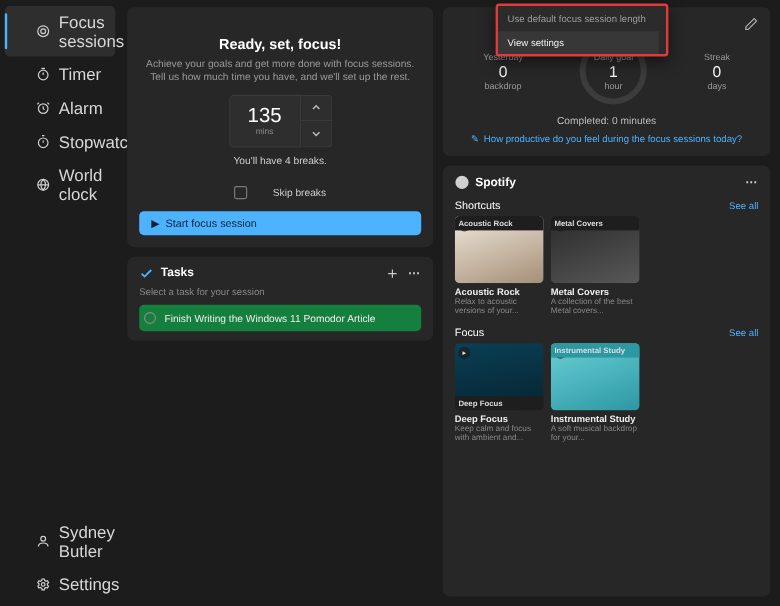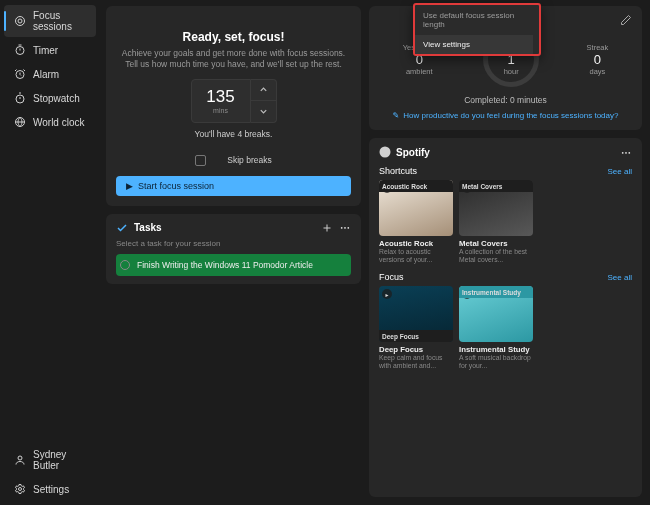--- a/index.html
+++ b/index.html
@@ -1,20 +1,20 @@
 <!DOCTYPE html>
 <html><head>
 <meta charset="utf-8">
 <style>
 * { margin:0; padding:0; box-sizing:border-box; font-family:'Segoe UI',sans-serif; }
 body { background:#1c1c1c; color:#cfcfcf; width:650px; height:505px; overflow:hidden; font-size:10px; }
 .root { display:flex; width:100%; height:100%; background:#1c1c1c; }
 .sidebar { width:100px; background:#1c1c1c; display:flex; flex-direction:column; padding:4px 0; }
 .app-head { display:flex; align-items:center; gap:6px; padding:4px 10px 6px 10px; font-size:10px; color:#fff; }
-.sidebar-item { display:flex; align-items:center; gap:7px; padding:5px 10px; font-size:10px; color:#d8d8d8; border-radius:4px; margin:1px 4px; }
+.sidebar-item { display:flex; align-items:center; gap:7px; padding:5px 26px; font-size:14px; color:#d8d8d8; border-radius:4px; margin:1px 4px; }
 .sidebar-item.sel { background:#2e2e2e; position:relative; }
 .sidebar-item.sel::before { content:""; position:absolute; left:0; top:6px; bottom:6px; width:2px; background:#4db2ff; border-radius:2px; }
 .sidebar .spacer { flex:1; }
 .ico { width:12px; height:12px; display:inline-flex; align-items:center; justify-content:center; color:#d0d0d0; }
 .main { flex:1; display:flex; gap:8px; padding:6px 8px 8px 6px; position:relative; overflow:hidden; }
 .col-left { width:255px; display:flex; flex-direction:column; gap:8px; }
 .col-right { flex:1; display:flex; flex-direction:column; gap:8px; }
 .card { background:#272727; border-radius:6px; padding:10px; }
 .titlebar { position:absolute; top:0; right:0; display:flex; gap:2px; }
 .tb-btn { width:30px; height:22px; display:flex; align-items:center; justify-content:center; color:#bbb; }
@@ -51,21 +51,21 @@
 .sp-card { padding:8px 10px 10px; flex:1; overflow:hidden; }
 .sp-hd { display:flex; align-items:center; gap:5px; font-size:10px; color:#fff; font-weight:600; }
 .sp-section { display:flex; justify-content:space-between; align-items:center; margin-top:8px; margin-bottom:4px; font-size:9px; color:#fff; }
 .seeall { color:#4db2ff; font-size:8px; }
 .pl-row { display:flex; gap:6px; }
 .pl { width:74px; }
 .pl-cov { width:74px; height:56px; background:#3a3a3a; border-radius:4px; position:relative; overflow:hidden; display:flex; align-items:center; justify-content:center; }
 .pl-play { position:absolute; left:3px; top:3px; width:10px; height:10px; border-radius:50%; background:rgba(30,30,30,.75); display:flex; align-items:center; justify-content:center; color:#ddd; font-size:6px; }
 .pl-title { font-size:7.8px; color:#eee; margin-top:3px; font-weight:600; white-space:nowrap; overflow:hidden; text-overflow:ellipsis;}
 .pl-desc { font-size:6.8px; color:#888; line-height:1.2; max-height:16px; overflow:hidden; }
-.dropdown { position:absolute; left:313px; top:3px; width:128px; background:#2b2b2b; border:2px solid #e03a3a; border-radius:3px; box-shadow:0 4px 12px rgba(0,0,0,.5); z-index:50; padding:2px 6px 0 0;}
+.dropdown { position:absolute; left:313px; top:3px; width:144px; background:#2b2b2b; border:2px solid #e03a3a; border-radius:3px; box-shadow:0 4px 12px rgba(0,0,0,.5); z-index:50; padding:2px 6px 0 0;}
 .dd-item { padding:4px 8px; font-size:8px; color:#9c9c9c; }
 .dd-item.act { background:#373737; color:#eee; margin-top:2px; padding:5px 8px;}
 .prog-title-placeholder { font-size:10px; color:#fff; font-weight:600; visibility:hidden;}
 svg { display:block; }
 .cov-band { width:74px; height:12px; background:#1e1e1e; color:#ddd; font-size:6.5px; display:flex; align-items:center; padding:0 3px; position:absolute; bottom:0; left:0; right:0; font-weight:600;}
 .cov-fill1 { background:linear-gradient(145deg,#c7c2bd,#8d8884); width:100%; height:100%; }
 .cov-fill2 { background:linear-gradient(160deg,#efe7db,#a58f77); width:100%; height:100%; }
 .cov-fill3 { background:linear-gradient(160deg,#2a2a2a,#585858); width:100%; height:100%; }
 .cov-fill4 { background:linear-gradient(170deg,#0a3f55,#062431); width:100%; height:100%; }
 .cov-fill5 { background:linear-gradient(160deg,#6acfd6,#2c98a3); width:100%; height:100%; }
@@ -225,21 +225,21 @@
         <span class="prog-title-placeholder">Daily progress</span>
         <span class="ico edit-ic">
             <svg width="12" height="12" viewBox="0 0 24 24" fill="none" stroke="currentColor" stroke-width="2">
               <path d="M17 3l4 4L7 21H3v-4L17 3z"></path>
             </svg>
           </span>
         <div class="prog-body">
           <div class="prog-stat">
             <span class="ps-lbl">Yesterday</span>
             <span class="ps-val">0</span>
-            <span class="ps-unit">ambient</span>
+            <span class="ps-unit">backdrop</span>
           </div>
           <div class="ring">
             <span class="ps-lbl">Daily goal</span>
             <span class="ps-val">1</span>
             <span class="ps-unit">hour</span>
           </div>
           <div class="prog-stat">
             <span class="ps-lbl">Streak</span>
             <span class="ps-val">0</span>
             <span class="ps-unit">days</span>

